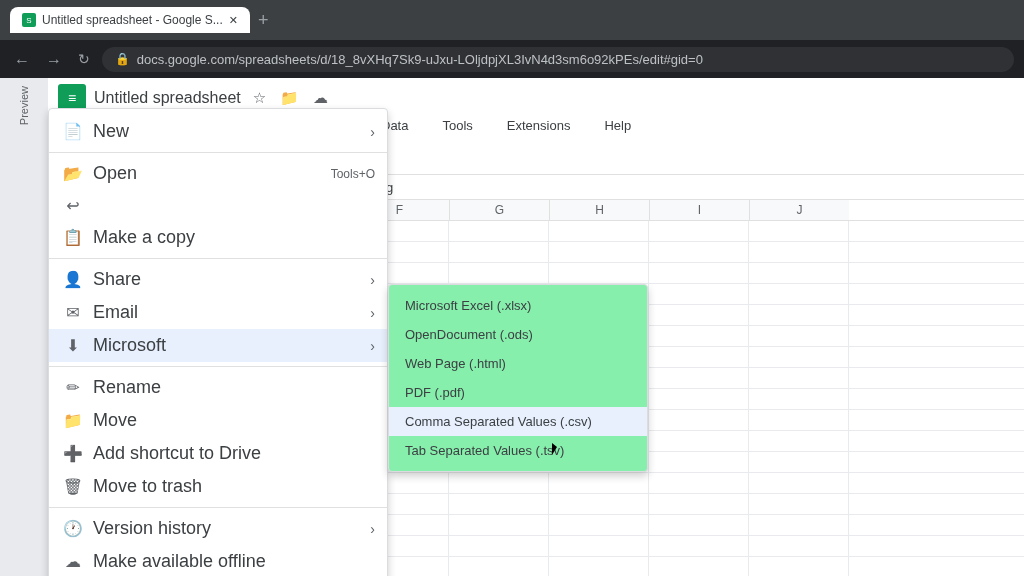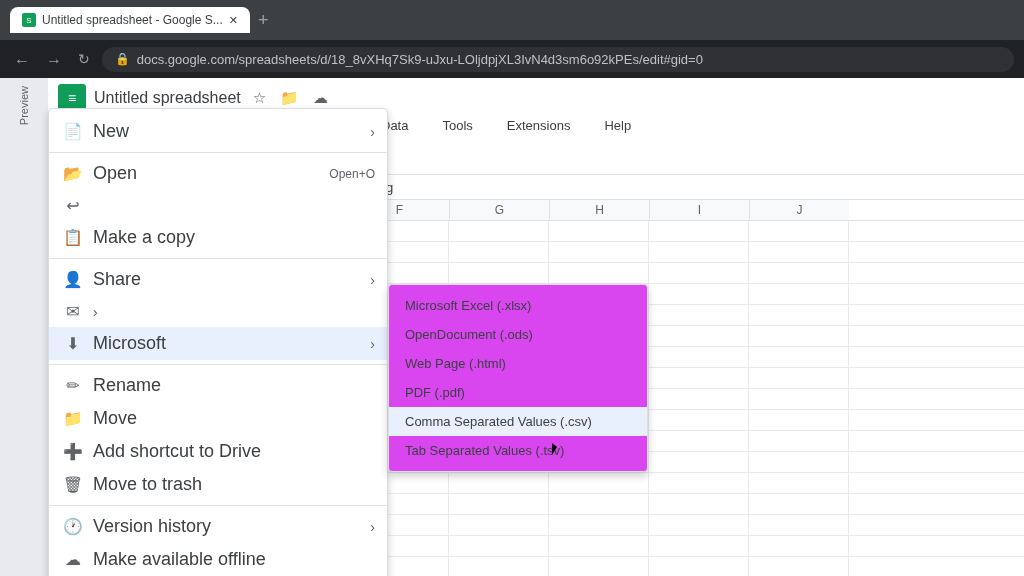--- a/index.html
+++ b/index.html
@@ -345,21 +345,21 @@
       border: none;
       border-top: 1px solid #e0e0e0;
       margin: 4px 0;
     }
 
     
     .download-submenu {
       position: absolute;
       left: 340px;
       top: 176px;
-      background: #d946ef;
+      background: #86efac;
       border: 1px solid #dadce0;
       border-radius: 4px;
       box-shadow: 0 4px 8px rgba(0,0,0,0.2);
       width: 260px;
       padding: 6px 0;
       z-index: 101;
     }
     .submenu-row {
       display: flex;
       align-items: center;
@@ -649,37 +649,38 @@
   <div class="file-menu" id="file-menu">
   <div class="menu-row">
         <span class="menu-row-icon">📄</span>
         <span class="menu-row-label">New</span>
         <span class="menu-row-arrow">›</span>
       </div>
       <hr class="menu-divider">
       <div class="menu-row">
         <span class="menu-row-icon">📂</span>
         <span class="menu-row-label">Open</span>
-        <span class="menu-row-shortcut">Open+O</span>
+        <span class="menu-row-shortcut">Tools+O</span>
       </div>
       <div class="menu-row">
         <span class="menu-row-icon">↩</span>
       </div>
       <div class="menu-row">
         <span class="menu-row-icon">📋</span>
         <span class="menu-row-label">Make a copy</span>
       </div>
       <hr class="menu-divider">
       <div class="menu-row">
         <span class="menu-row-icon">👤</span>
         <span class="menu-row-label">Share</span>
         <span class="menu-row-arrow">›</span>
       </div>
       <div class="menu-row">
         <span class="menu-row-icon">✉</span>
+        <span class="menu-row-label">Email</span>
         <span class="menu-row-arrow">›</span>
       </div>
       <div class="menu-row highlighted">
         <span class="menu-row-icon">⬇</span>
         <span class="menu-row-label">Microsoft</span>
         <span class="menu-row-arrow">›</span>
       </div>
       <hr class="menu-divider">
       <div class="menu-row">
         <span class="menu-row-icon">✏</span>

